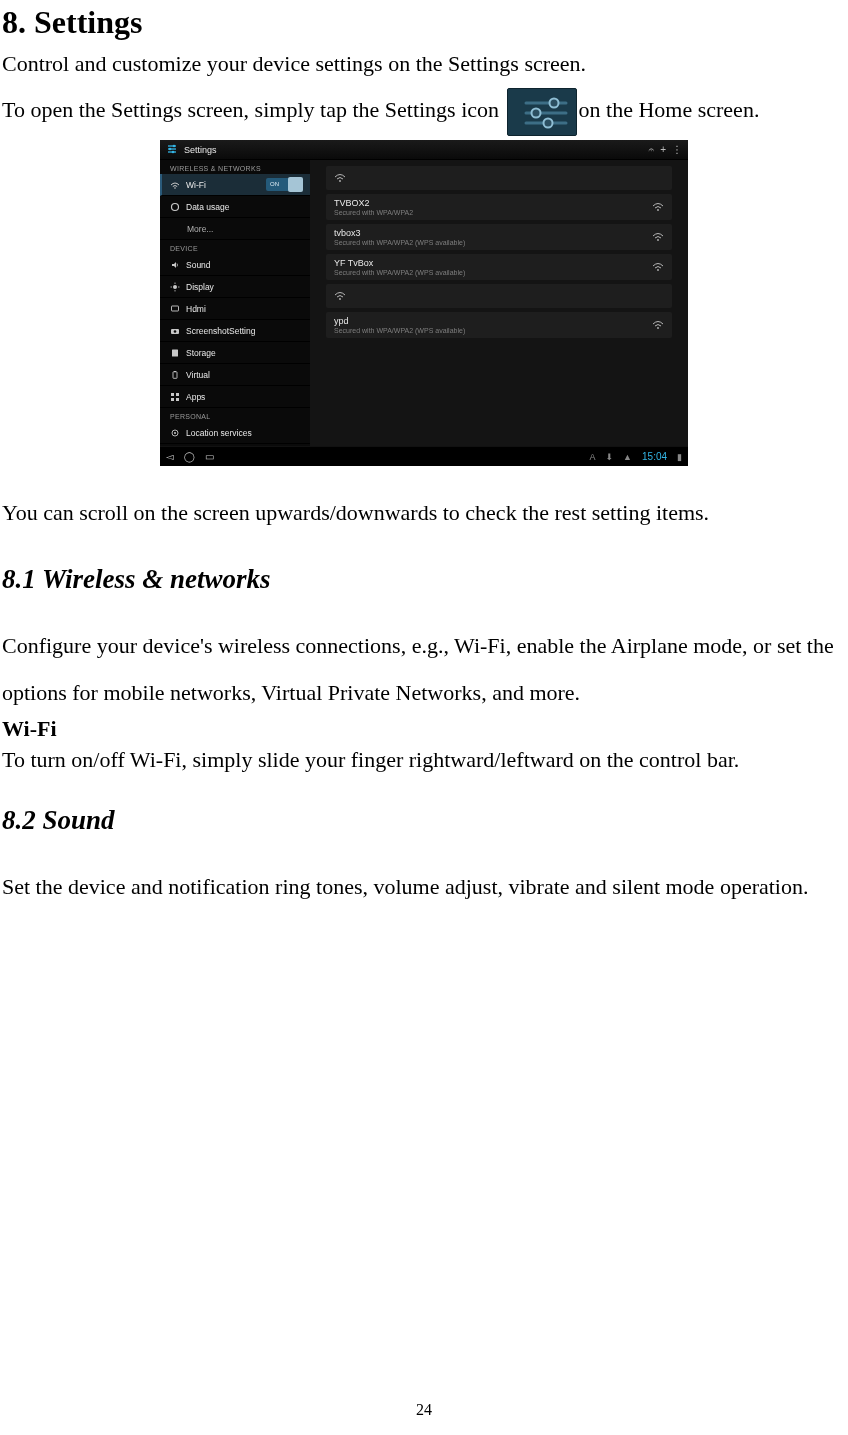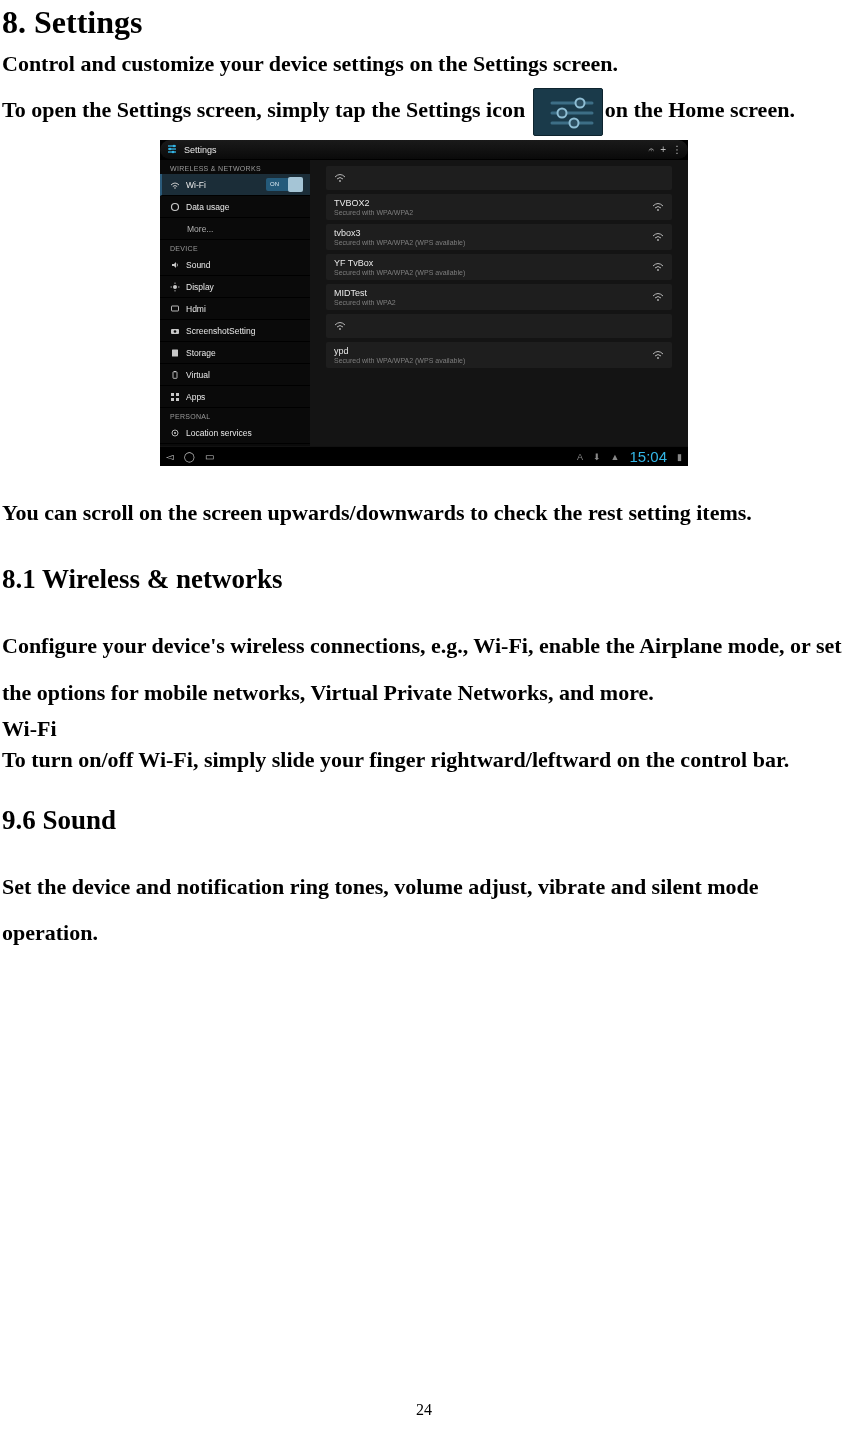--- a/index.html
+++ b/index.html
@@ -13,26 +13,26 @@
       position: relative;
     }
     h1[data-name="section-heading"] {
       font-size: 32px;
       font-weight: bold;
     }
     h2[data-name="subsection-heading"] {
       font-size: 27px;
       font-weight: bold;
       margin: 28px 0 28px 0;
+      font-style: italic;
     }
     p.para {
       font-size: 22px;
       line-height: 2.1;
       margin-bottom: 0;
-      font-weight: bold;
     }
     .inline-icon {
       display: inline-block;
       width: 70px;
       height: 48px;
       background: #1a3a4a;
       vertical-align: middle;
       position: relative;
       margin: 0 2px;
       border-radius: 2px;
@@ -55,21 +55,20 @@
     .ss-topbar {
       height: 20px;
       background: linear-gradient(#1a1a1a, #0a0a0a);
       border-bottom: 1px solid #000;
       display: flex;
       align-items: center;
       padding: 0 6px;
       color: #e8e8e8;
       font-size: 9px;
       gap: 6px;
-      border-radius: 10px;
     }
     .ss-topbar .title { flex: 1; }
     .ss-topbar .action { color: #bdbdbd; font-size: 10px; }
 
     .ss-body {
       display: flex;
       height: 286px;
     }
     .ss-sidebar {
       width: 150px;
@@ -130,21 +129,21 @@
       background: #000;
       display: flex;
       align-items: center;
       padding: 0 6px;
       border-top: 1px solid #111;
       gap: 12px;
     }
     .ss-statusbar .left, .ss-statusbar .right { display: flex; align-items: center; gap: 10px; }
     .ss-statusbar .left  { flex: 1; }
     .ss-nav { color: #c8c8c8; font-size: 10px; }
-    .ss-time { color: #33b5e5; font-size: 15px; }
+    .ss-time { color: #33b5e5; font-size: 10px; }
     .ss-sm   { color: #888; font-size: 9px; }
 
     .bold-inline { font-weight: bold; font-size: 22px; }
     .page-num {
       position: absolute;
       bottom: 16px;
       left: 0; right: 0;
       text-align: center;
       font-size: 16px;
     }
@@ -314,31 +313,20 @@
             <div class="net-name" data-name="network-name">YF TvBox</div>
             <div class="net-sec" data-name="network-security">Secured with WPA/WPA2 (WPS available)</div>
           </div>
           <span class="net-sig" data-name="wifi-signal-icon"><svg width="12" height="10" viewBox="0 0 12 10">
               <path d="M1 4 Q6 -1 11 4" stroke="#b8b8b8" fill="none" stroke-width="1"></path>
               <path d="M3 6 Q6 3 9 6" stroke="#b8b8b8" fill="none" stroke-width="1"></path>
               <circle cx="6" cy="8" r="0.9" fill="#b8b8b8"></circle>
             </svg></span>
         </div>
         <div class="net-item" data-name="network-item">
-          <div class="net-txt">
-            <div class="net-name" data-name="network-name">MIDTest</div>
-            <div class="net-sec" data-name="network-security">Secured with WPA2</div>
-          </div>
-          <span class="net-sig" data-name="wifi-signal-icon"><svg width="12" height="10" viewBox="0 0 12 10">
-              <path d="M1 4 Q6 -1 11 4" stroke="#b8b8b8" fill="none" stroke-width="1"></path>
-              <path d="M3 6 Q6 3 9 6" stroke="#b8b8b8" fill="none" stroke-width="1"></path>
-              <circle cx="6" cy="8" r="0.9" fill="#b8b8b8"></circle>
-            </svg></span>
-        </div>
-        <div class="net-item" data-name="network-item">
           <span class="net-sig" data-name="wifi-signal-icon"><svg width="12" height="10" viewBox="0 0 12 10">
               <path d="M1 4 Q6 -1 11 4" stroke="#b8b8b8" fill="none" stroke-width="1"></path>
               <path d="M3 6 Q6 3 9 6" stroke="#b8b8b8" fill="none" stroke-width="1"></path>
               <circle cx="6" cy="8" r="0.9" fill="#b8b8b8"></circle>
             </svg></span>
         </div>
         <div class="net-item" data-name="network-item">
           <div class="net-txt">
             <div class="net-name" data-name="network-name">ypd</div>
             <div class="net-sec" data-name="network-security">Secured with WPA/WPA2 (WPS available)</div>
@@ -370,17 +358,17 @@
 
 <p class="para" data-name="paragraph-scroll-hint">You can scroll on the screen upwards/downwards to check the rest setting items.</p>
 
 <h2 data-name="subsection-heading">8.1 Wireless &amp; networks</h2>
 
 <p class="para" data-name="paragraph-wireless">Configure your device's wireless connections, e.g., Wi-Fi, enable the Airplane mode, or set the options for mobile networks, Virtual Private Networks, and more.</p>
 
 <div class="bold-inline" data-name="wifi-label">Wi-Fi</div>
 <p class="para" style="line-height:1.6;" data-name="paragraph-wifi-toggle">To turn on/off Wi-Fi, simply slide your finger rightward/leftward on the control bar.</p>
 
-<h2 data-name="subsection-heading">9.6 Sound</h2>
+<h2 data-name="subsection-heading">8.2 Sound</h2>
 
 <p class="para" data-name="paragraph-sound">Set the device and notification ring tones, volume adjust, vibrate and silent mode operation.</p>
 
 <div class="page-num" data-name="page-number">24</div>
 
 </body></html>

